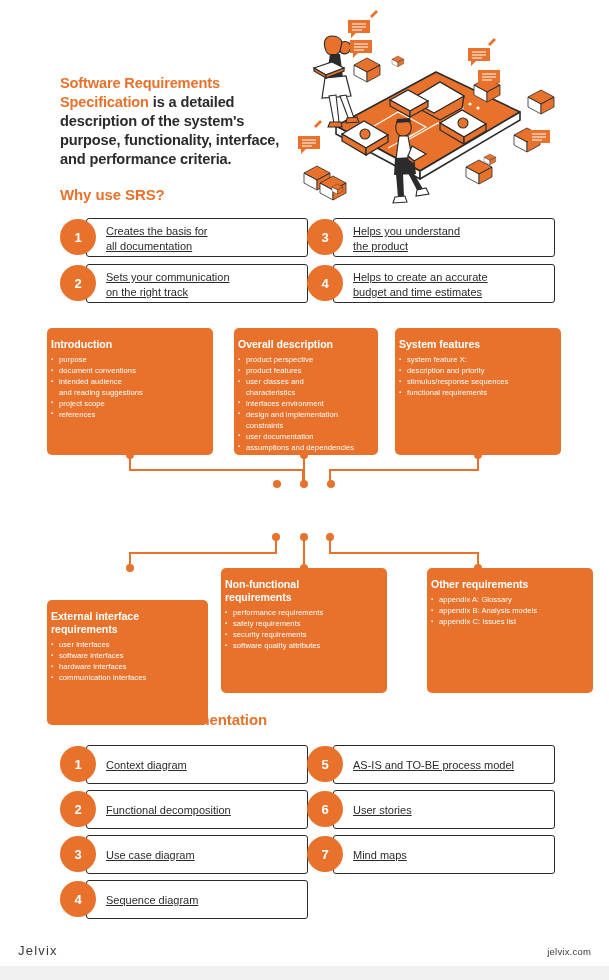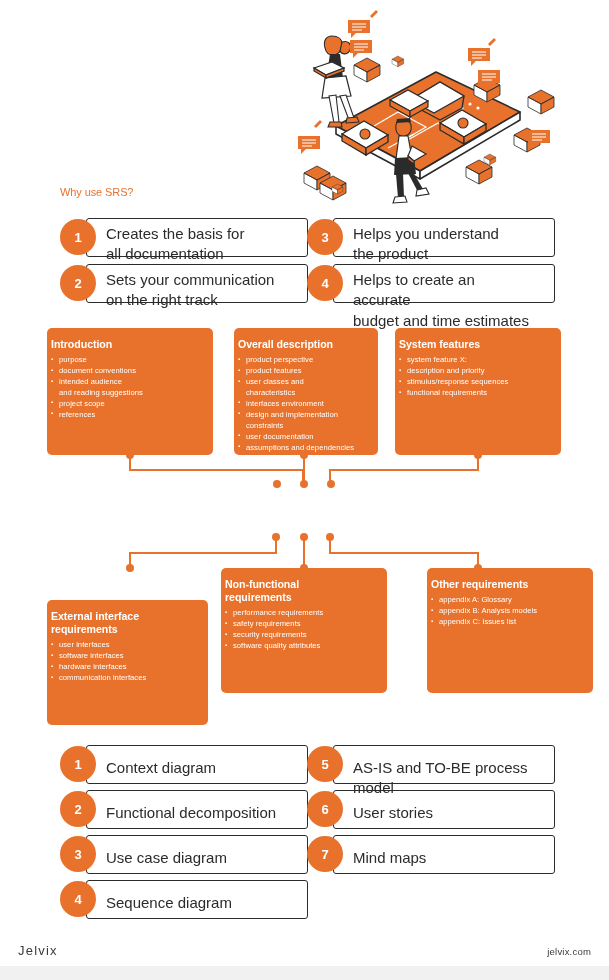--- a/index.html
+++ b/index.html
@@ -29,22 +29,22 @@
     line-height:1.30;
     font-weight:bold;
     color:#2b2b2b;
     letter-spacing:-0.15px;
   }
   .intro .hl { color:#E8722C; }
 
   
   .sec-heading {
     position:absolute;
-    font-size:11px;
-    font-weight:normal;
+    font-size:15px;
+    font-weight:bold;
     color:#E8722C;
     letter-spacing:-0.1px;
   }
   #why-heading { left:60px; top:186px; }
   #tools-heading { left:60px; top:711px; }
 
   
   .numrow { position:absolute; height:46px; }
   .numrow .circle {
     position:absolute; left:0; top:0;
@@ -56,24 +56,25 @@
   }
   .numrow .bar {
     position:absolute; left:26px; top:-1px;
     height:39px;
     border:1px solid #2b2b2b;
     border-radius:3px;
     background:transparent;
   }
   .numrow .txt {
     position:absolute; left:46px; top:5px;
-    font-size:15px;
+    font-size:11px;
     line-height:1.35;
     color:#2b2b2b;
     width:180px;
+    text-decoration:underline;
   }
   .numrow.single .txt { top:12px; }
 
   
   .flowbox {
     position:absolute;
     background:#E8722C;
     border-radius:5px;
     color:#ffffff;
     padding:10px 10px 8px 4px;
@@ -272,20 +273,23 @@
         </g>
       <g transform="translate(240,122)">
           <use href="#bubble"></use>
         </g>
       <path d="M82,8 L88,2 L90,4 L84,10 Z" fill="#E8722C"></path>
       <path d="M200,36 L206,30 L208,32 L202,38 Z" fill="#E8722C"></path>
       <path d="M26,118 L32,112 L34,114 L28,120 Z" fill="#E8722C"></path>
     </svg>
   </div>
 
+  <p class="intro">
+    <span class="hl">Software Requirements Specification</span><span> is a detailed description of the system's purpose, functionality, interface, and performance criteria.</span>
+  </p>
 
   <h2 class="sec-heading" id="why-heading">Why use SRS?</h2>
 
   <div id="why-items">
       <div class="numrow" style="left: 60px; top: 219px;">
         <div class="bar" style="width: 222px;"></div>
         <div class="circle">1</div>
         <div class="txt">Creates the basis for<br>all documentation</div>
       </div>
       <div class="numrow" style="left: 60px; top: 265px;">

